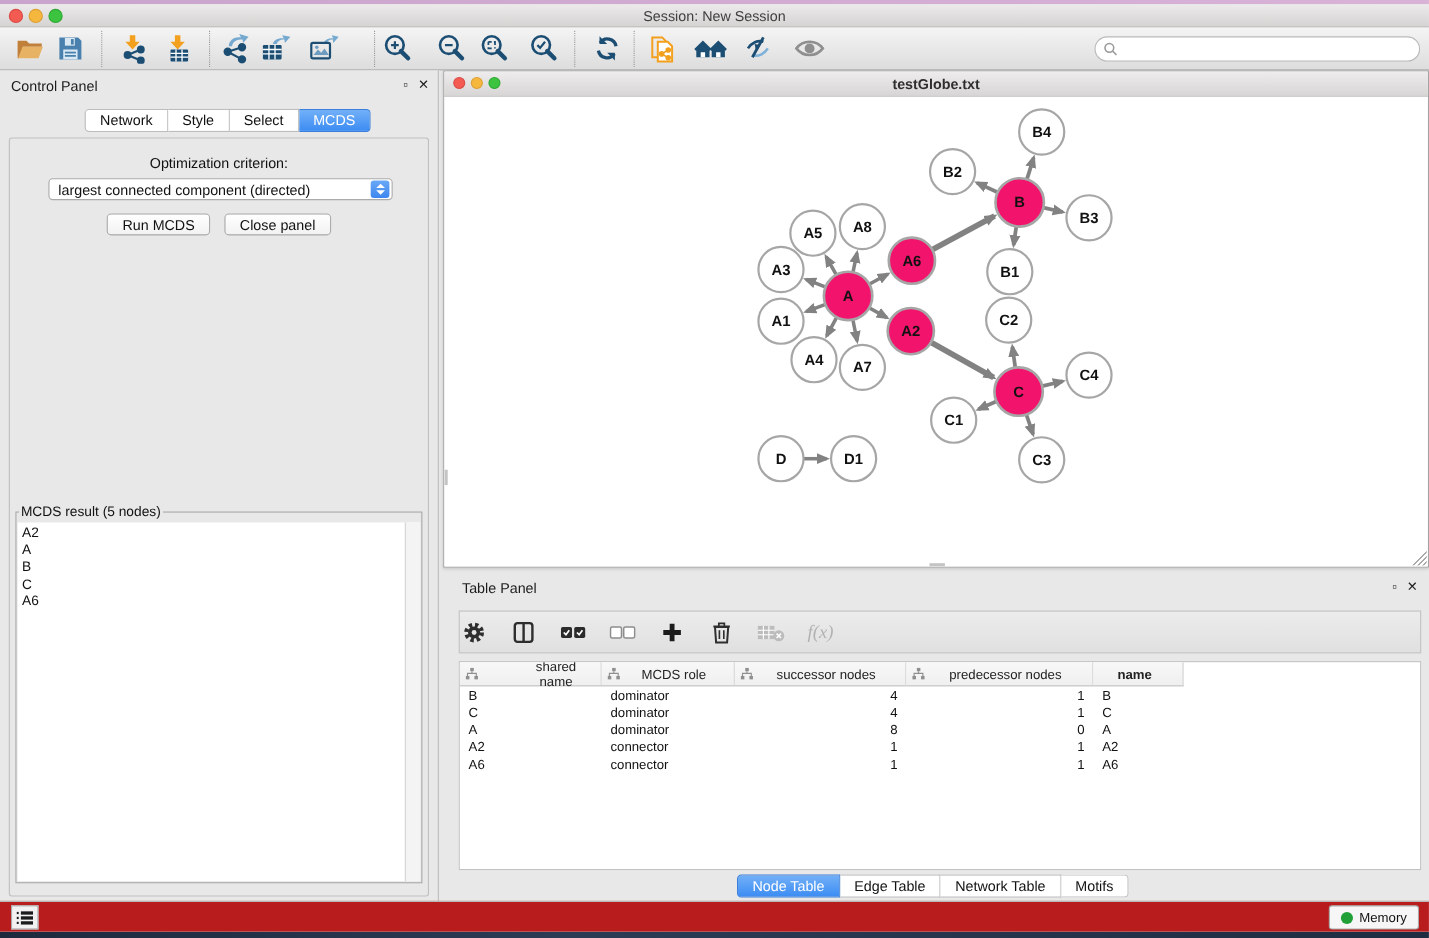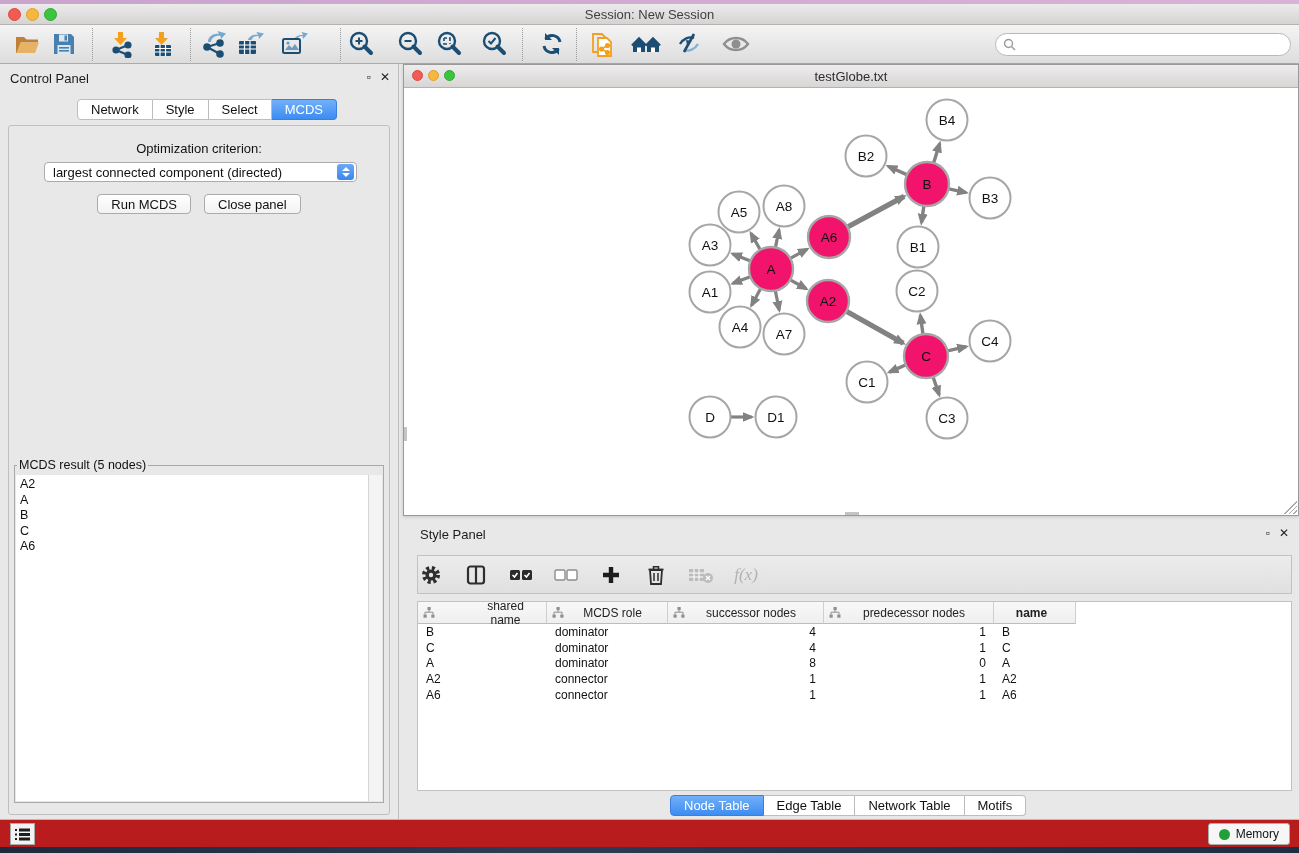--- a/index.html
+++ b/index.html
@@ -73,21 +73,21 @@
   .mcds-fieldset { position:absolute; left:5px; right:5px; top:332px; bottom:11px;
     border:1px solid #a9a9a9; }
   .mcds-fieldset legend { font-size:12.5px; color:#111; margin-left:2px; padding:0 2px; }
   .mcds-listwrap { position:absolute; left:1px; right:1px; top:3px; bottom:1px;
     background:#fff; display:flex; }
   .mcds-list { flex:1; font-size:12.5px; color:#111; padding:2px 0 0 4px; line-height:15.6px; }
   .mcds-scroll { width:14px; background:#f4f4f4; border-left:1px solid #d4d4d4; }
 
   
   .net-window { position:absolute; left:403px; top:60px; width:896px; height:452px;
-    background:#fff; border:1px solid #999; box-shadow:0 1px 3px rgba(0,0,0,.15); }
+    background:#fff; border:1px solid #999; box-shadow:0 1px 3px rgba(0,0,0,.15);font-weight:bold; }
   .net-titlebar { position:absolute; left:0; top:0; width:100%; height:23px;
     background:linear-gradient(#eeecec,#d8d5d5); border-bottom:1px solid #b3b3b3; }
   .net-titlebar .title { position:absolute; left:0; right:0; top:4px; text-align:center;
     font-size:13px; color:#2e2e2e; }
   .net-canvas { position:absolute; left:0; top:23px; width:894px; height:427px; background:#fff; }
   .net-canvas svg { display:block; }
   .resize-grip { position:absolute; right:1px; bottom:1px; width:13px; height:13px;
     background:
      linear-gradient(135deg, transparent 48%, #aaa 48%, #aaa 55%, transparent 55%) ,
      linear-gradient(135deg, transparent 66%, #aaa 66%, #aaa 73%, transparent 73%),
@@ -456,21 +456,21 @@
           </g>
           <rect x="0" y="339" width="3" height="14" fill="#c4c4c4"></rect>
           <rect x="441" y="424" width="14" height="3" fill="#c4c4c4"></rect>
         </svg>
     </div>
     <div class="resize-grip"></div>
   </div>
 
   <div class="table-panel">
     <div class="tp-head">
-      <span class="ph-title">Style Panel</span>
+      <span class="ph-title">Table Panel</span>
       <span class="ph-icons">
         <span>▫</span>
         <span>✕</span>
       </span>
     </div>
     <div class="tp-toolbar">
       <span class="tp-tool">
         <svg width="22" height="22" viewBox="0 0 22 22">
           <circle cx="11" cy="11" r="7" fill="none" stroke="#2e2e2e" stroke-width="4" stroke-dasharray="3 2.6"></circle>
           <circle cx="11" cy="11" r="5.5" fill="#2e2e2e"></circle>

